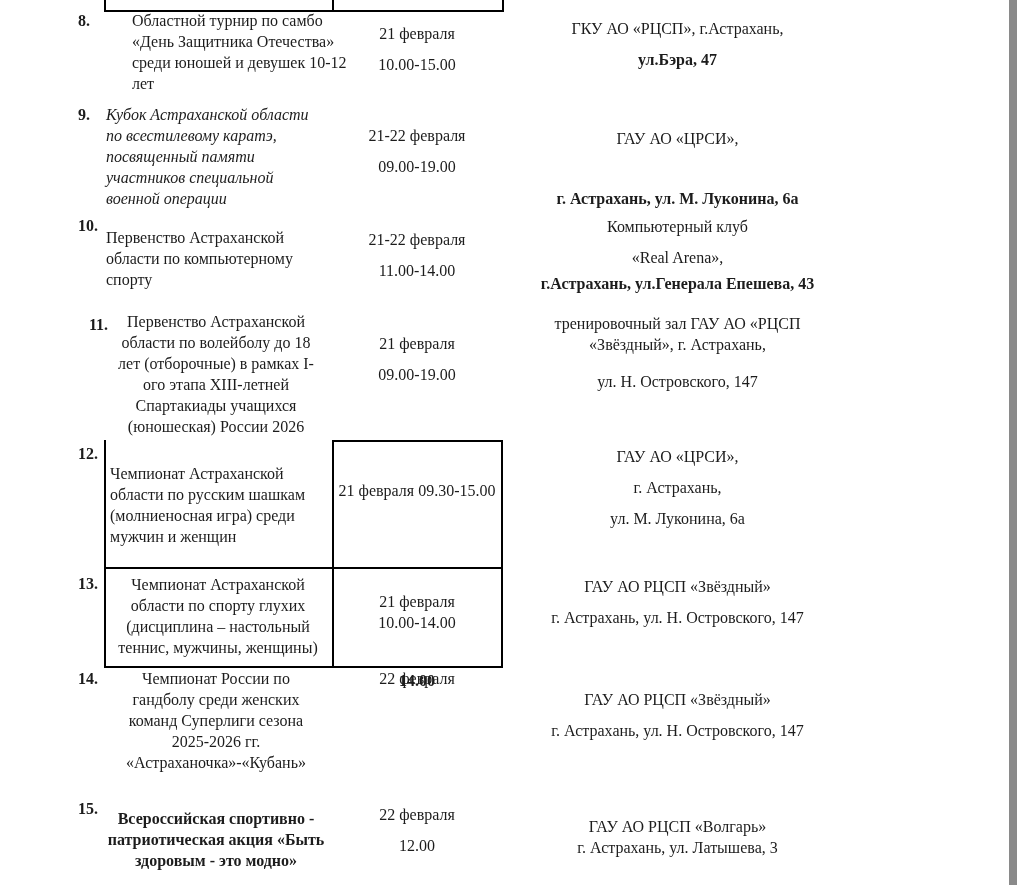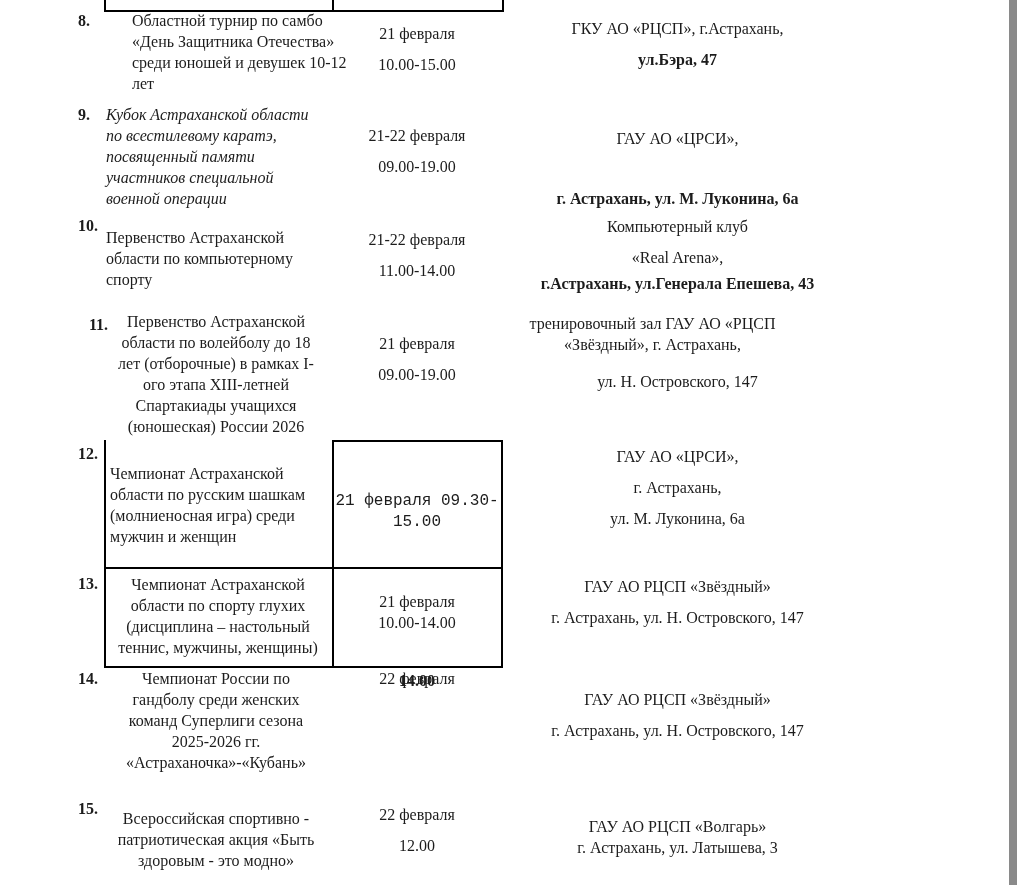--- a/index.html
+++ b/index.html
@@ -70,41 +70,41 @@
   <div>
     <div class="txt b" style="left:78px;top:314px;width:30px;text-align:right;">11.</div>
     <div class="txt c" style="left:104px;top:311px;width:224px;">Первенство Астраханской
 области по волейболу до 18
 лет (отборочные) в рамках I-
 ого этапа XIII-летней
 Спартакиады учащихся
 (юношеская) России 2026</div>
     <div class="txt c lh31" style="left:332px;top:328px;width:170px;">21 февраля
 09.00-19.00</div>
-    <div class="txt c" style="left:480px;top:313px;width:345px;">тренировочный зал ГАУ АО «РЦСП
+    <div class="txt c" style="left:505px;top:313px;width:345px;">тренировочный зал ГАУ АО «РЦСП
 «Звёздный», г. Астрахань,</div>
     <div class="txt c" style="left:505px;top:371px;width:345px;">ул. Н. Островского, 147</div>
   </div>
 
   <div>
     <div class="bline" style="left:104px;top:440px;width:2px;height:228px;"></div>
     <div class="bline" style="left:332px;top:440px;width:2px;height:228px;"></div>
     <div class="bline" style="left:501px;top:440px;width:2px;height:228px;"></div>
     <div class="bline" style="left:332px;top:440px;width:171px;height:2px;"></div>
     <div class="bline" style="left:104px;top:567px;width:399px;height:2px;"></div>
     <div class="bline" style="left:104px;top:666px;width:399px;height:2px;"></div>
   </div>
 
   <div>
     <div class="txt b" style="left:78px;top:443px;width:30px;">12.</div>
     <div class="txt" style="left:110px;top:463px;width:218px;">Чемпионат Астраханской
 области по русским шашкам
 (молниеносная игра) среди
 мужчин и женщин</div>
-    <div class="txt c" style="left:331px;top:491px;width:172px;font-family:Liberation Mono, monospace;">21 февраля 09.30-15.00</div>
+    <div class="txt c" style="left:331px;top:480px;width:172px;">21 февраля 09.30-15.00</div>
     <div class="txt c lh31" style="left:505px;top:441px;width:345px;">ГАУ АО «ЦРСИ»,
 г. Астрахань,
 ул. М. Луконина, 6а</div>
   </div>
 
   <div>
     <div class="txt b" style="left:78px;top:573px;width:30px;">13.</div>
     <div class="txt c" style="left:106px;top:574px;width:224px;">Чемпионат Астраханской
 области по спорту глухих
 (дисциплина – настольный
@@ -123,21 +123,21 @@
 2025-2026 гг.
 «Астраханочка»-«Кубань»</div>
     <div class="txt c" style="left:332px;top:668px;width:170px;">22 февраля</div>
     <div class="txt c b" style="left:332px;top:670px;width:170px;">14.00</div>
     <div class="txt c lh31" style="left:505px;top:684px;width:345px;">ГАУ АО РЦСП «Звёздный»
 г. Астрахань, ул. Н. Островского, 147</div>
   </div>
 
   <div>
     <div class="txt b" style="left:78px;top:798px;width:30px;">15.</div>
-    <div class="txt c" style="left:104px;top:808px;width:224px;">Всероссийская спортивно -
+    <div class="txt c" style="left:104px;top:808px;width:224px;font-weight:bold;">Всероссийская спортивно -
 патриотическая акция «Быть
 здоровым - это модно»</div>
     <div class="txt c lh31" style="left:332px;top:799px;width:170px;">22 февраля
 12.00</div>
     <div class="txt c" style="left:505px;top:816px;width:345px;">ГАУ АО РЦСП «Волгарь»
 г. Астрахань, ул. Латышева, 3</div>
   </div>
 
   <div class="strip"></div>
 

